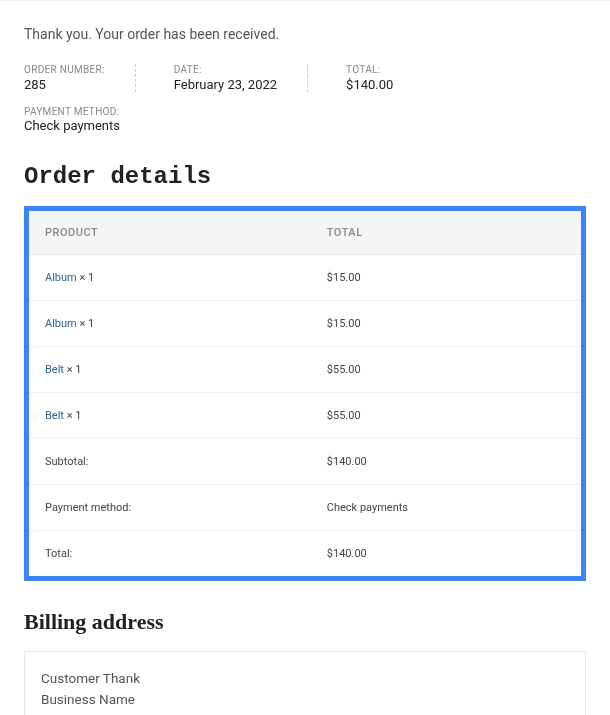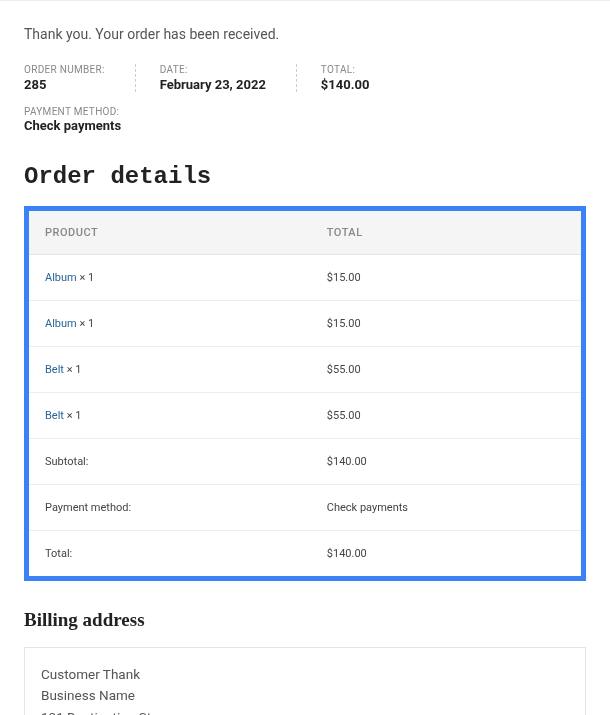--- a/index.html
+++ b/index.html
@@ -22,60 +22,60 @@
       padding: 0 24px;
     }
     .thank-you {
       font-size: 14px;
       color: #555;
       margin-bottom: 22px;
     }
     .order-meta {
       display: flex;
       flex-wrap: wrap;
-      gap: 4px;
+      gap: 18px;
       margin-bottom: 4px;
     }
     .meta-item {
       padding-right: 30px;
       border-right: 1px dashed #ccc;
       margin-right: 20px;
       margin-bottom: 10px;
     }
     .meta-item:last-child {
       border-right: none;
     }
     .meta-label {
       font-size: 10px;
       color: #888;
       letter-spacing: 0.3px;
       margin-bottom: 2px;
       text-transform: uppercase;
     }
     .meta-value {
       font-size: 13px;
-      font-weight: 700;
+      font-weight: 400;
       color: #222;
     }
     .payment-method-block {
       margin-bottom: 30px;
     }
     .payment-method-block .meta-label {
       margin-bottom: 1px;
     }
     h2.order-details-heading {
       font-family: Liberation Mono, monospace;
       font-size: 24px;
       font-weight: 700;
       color: #222;
       margin-bottom: 16px;
     }
     h2.billing-heading {
       font-family: Georgia, "Times New Roman", serif;
-      font-size: 19px;
+      font-size: 22px;
       font-weight: 700;
       color: #222;
       margin-top: 28px;
       margin-bottom: 16px;
     }
     table.order-table {
       width: 100%;
       border-collapse: collapse;
       border: 5px solid #3b82f6;
     }

